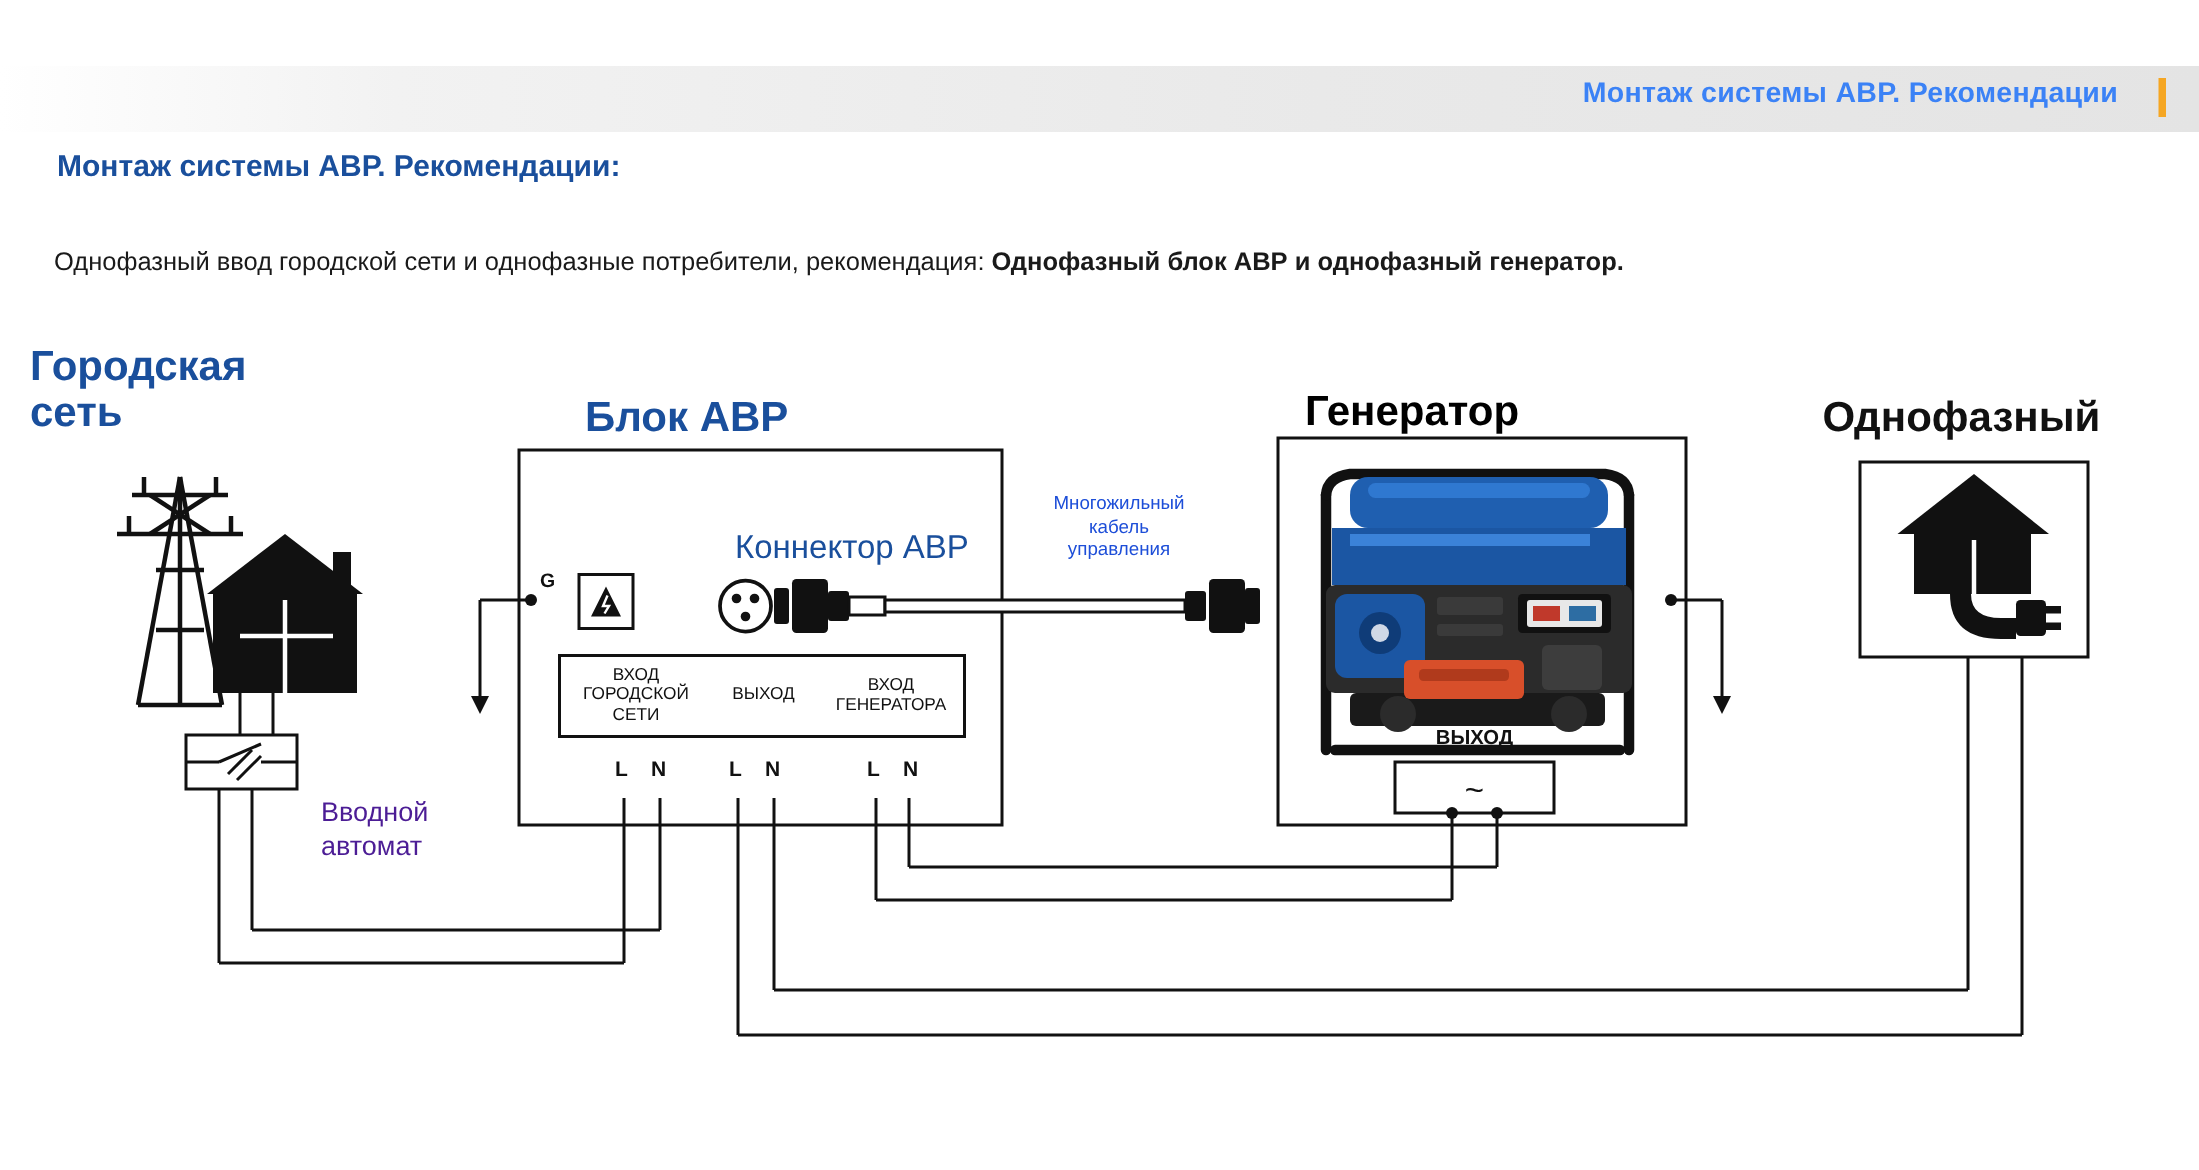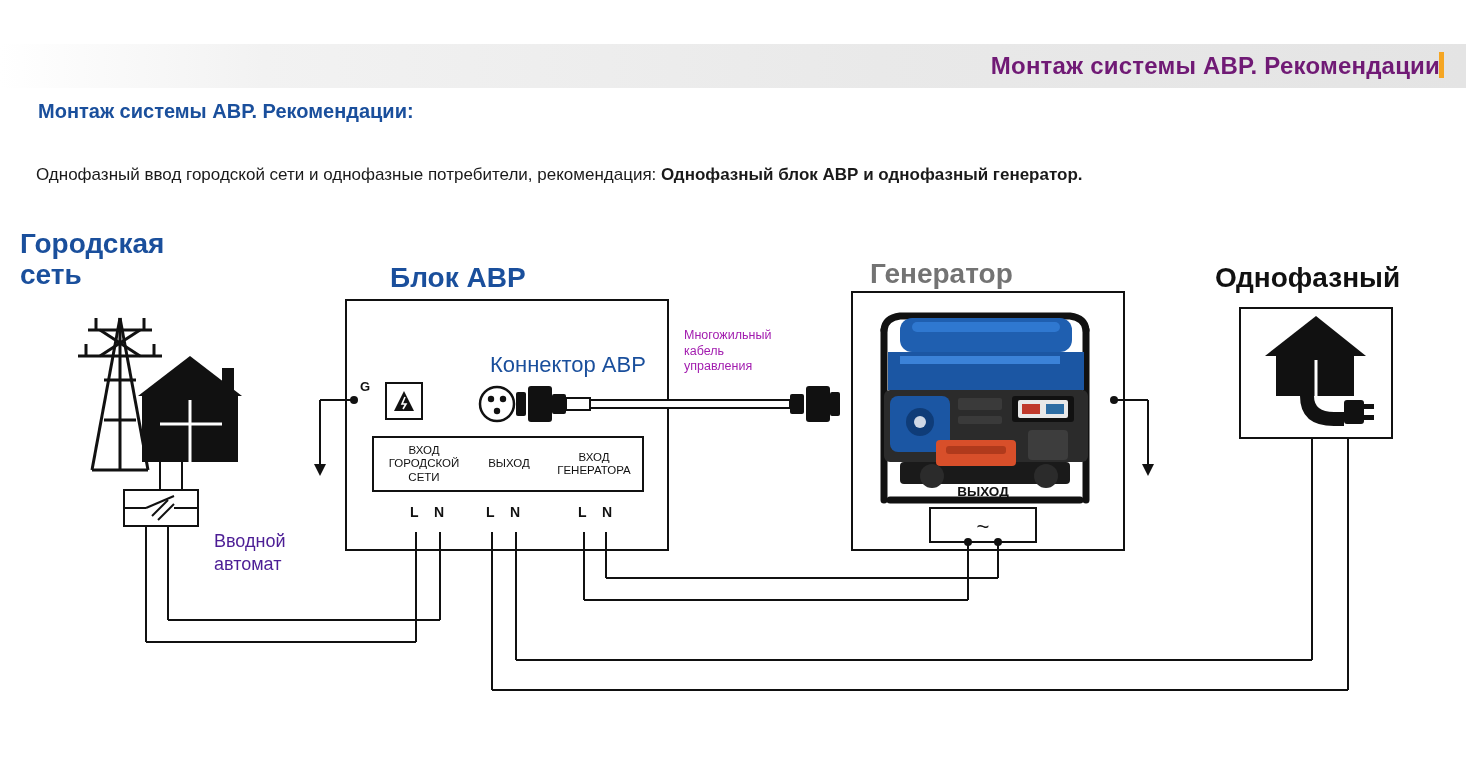--- a/index.html
+++ b/index.html
@@ -8,22 +8,22 @@
     background:#ffffff;
     font-family:"Liberation Sans", sans-serif;
     position:relative;
     overflow:hidden;
   }
   .header-bar{
     position:absolute;left:0;top:44px;width:1466px;height:44px;
     background:linear-gradient(to right,#ffffff 0%,#f2f2f2 18%,#e9e9e9 60%,#e4e4e4 100%);
   }
   .header-title{
-    position:absolute;right:26px;top:52px;
-    font-size:24px;font-weight:bold;color:#701a75;
+    position:absolute;right:54px;top:52px;
+    font-size:19px;font-weight:bold;color:#3b82f6;
     letter-spacing:0.2px;
   }
   .header-accent{
     position:absolute;right:22px;top:52px;width:5px;height:26px;background:#f5a623;
   }
   .intro-title{
     position:absolute;left:38px;top:100px;
     font-size:20px;font-weight:bold;color:#1a4f9c;
   }
   .intro-text{
@@ -42,21 +42,21 @@
     display:flex;align-items:center;justify-content:center;text-align:center;
     font-size:11.5px;line-height:1.15;color:#111;
   }
   .connector-title{
     position:absolute;font-size:22px;color:#1a4f9c;font-weight:normal;margin-left:48px;
   }
   .ln{
     position:absolute;font-size:14px;font-weight:bold;color:#111;
   }
   .cable-note{
-    position:absolute;font-size:12.5px;color:#a21caf;line-height:1.25;
+    position:absolute;font-size:12.5px;color:#1d4ed8;text-align:center;line-height:1.25;
   }
   .vyhod-lbl{
     position:absolute;font-size:13.5px;font-weight:bold;color:#111;text-align:center;
   }
   .vvodnoy{
     position:absolute;font-size:18px;color:#4c1d95;line-height:1.25;margin-top:40px;
   }
   .g-lbl{position:absolute;font-size:13px;font-weight:bold;color:#111;}
 </style>
 </head>
@@ -67,21 +67,21 @@
 <div class="header-accent"></div>
 
 <div class="intro-title">Монтаж системы АВР. Рекомендации:</div>
 <div class="intro-text"><span>Однофазный ввод городской сети и однофазные потребители, рекомендация: </span><b>Однофазный блок АВР и однофазный генератор.</b></div>
 
 <div class="section-title" style="left:20px;top:228px;width:240px;line-height:1.12;">
   <div>Городская</div>
   <div>сеть</div>
 </div>
 <div class="section-title" style="left:390px;top:262px;width:230px;">Блок АВР</div>
-<div class="section-title" style="left:870px;top:258px;width:240px;color:#737373;">Генератор</div>
+<div class="section-title" style="left:870px;top:258px;width:240px;color:#000000;">Генератор</div>
 <div class="section-title" style="left:1215px;top:262px;width:240px;color:#111;">Однофазный</div>
 
 <svg class="diagram" viewBox="0 0 1466 780">
   <g stroke="#111" stroke-width="2" fill="none">
 
     <rect x="346" y="300" width="322" height="250"></rect>
 
     <rect x="852" y="292" width="272" height="258"></rect>
 
     <rect x="1240" y="308" width="152" height="130"></rect>

